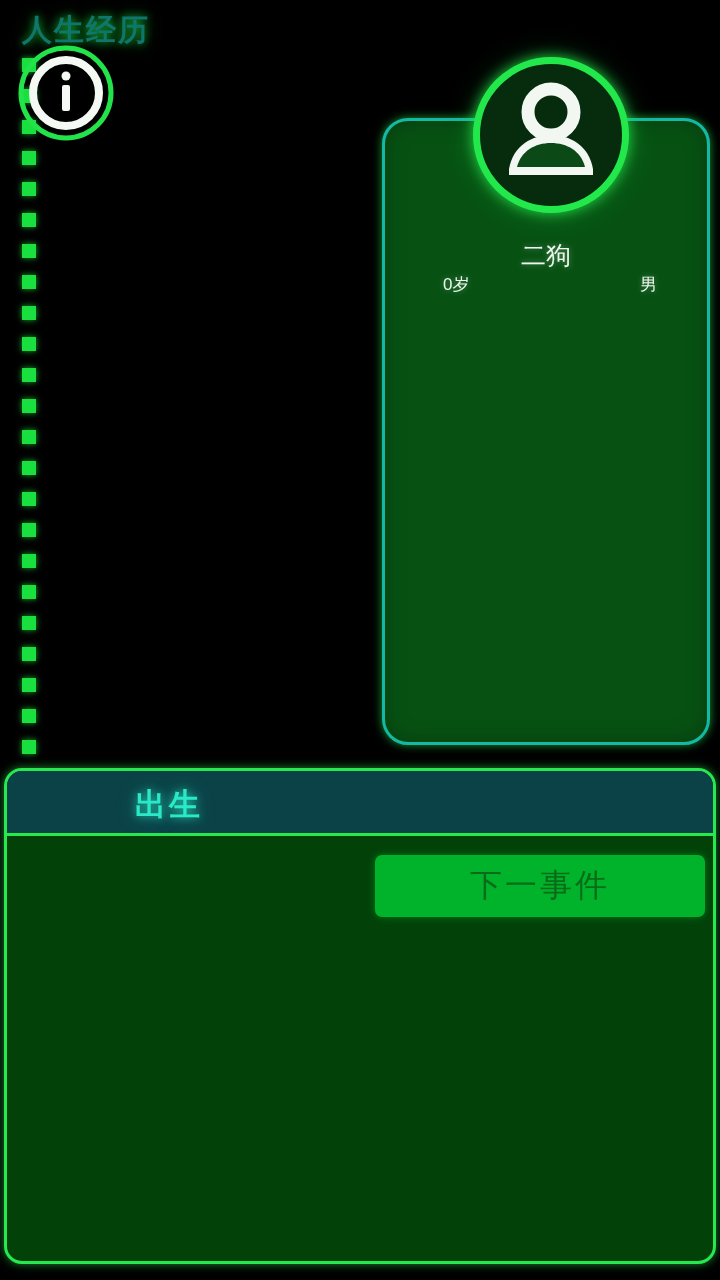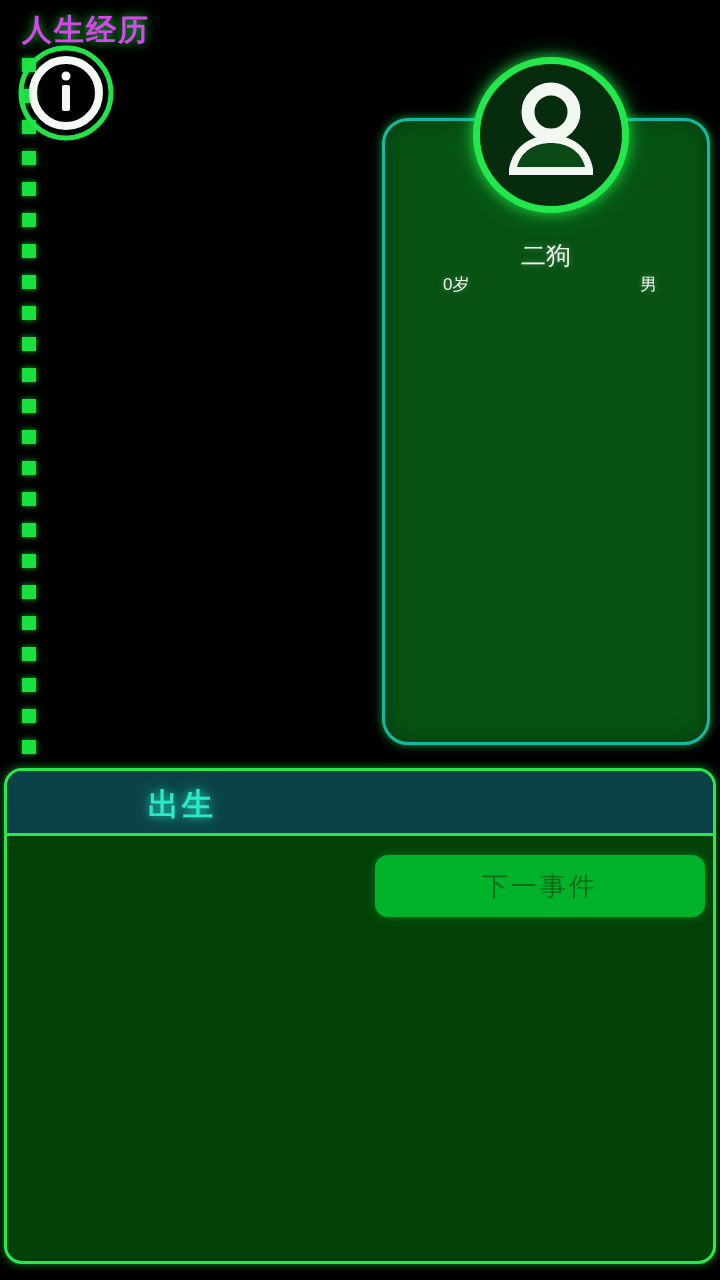--- a/index.html
+++ b/index.html
@@ -16,21 +16,21 @@
     background: #000000;
   }
 
   
   .page-title {
     position: absolute;
     left: 22px;
     top: 10px;
     font-size: 30px;
     font-weight: bold;
-    color: #d946ef;
+    color: #0f766e;
     letter-spacing: 2px;
     text-shadow: 0 0 8px rgba(25,221,60,0.75), 0 0 18px rgba(25,221,60,0.35);
     white-space: nowrap;
   }
 
   
   .timeline {
     position: absolute;
     left: 22px;
     top: 58px;
@@ -126,21 +126,21 @@
     width: 100%;
     height: 65px;
     box-sizing: border-box;
     background: #0b4247;
     border-bottom: 3px solid #28e850;
     display: flex;
     align-items: center;
   }
   .event-title {
     position: absolute;
-    left: 141px;
+    left: 128px;
     top: 13px;
     font-size: 31px;
     font-weight: bold;
     color: #2ae9c6;
     letter-spacing: 3px;
     text-shadow: 0 0 9px rgba(42,233,198,0.8), 0 0 20px rgba(42,233,198,0.35);
   }
   .info-badge {
     position: absolute;
     left: 16px;
@@ -161,23 +161,23 @@
     letter-spacing: 0.5px;
   }
   .next-button {
     position: absolute;
     left: 375px;
     top: 855px;
     width: 330px;
     height: 62px;
     background: #00b32a;
     border: none;
-    border-radius: 13px;
+    border-radius: 7px;
     color: #0a6b18;
-    font-size: 26px;
+    font-size: 32px;
     font-family: "Liberation Sans", "DejaVu Sans", sans-serif;
     letter-spacing: 3px;
     cursor: pointer;
     box-shadow: 0 0 7px rgba(0,179,42,0.55);
     z-index: 6;
   }
 </style>
 </head>
 <body>
 

